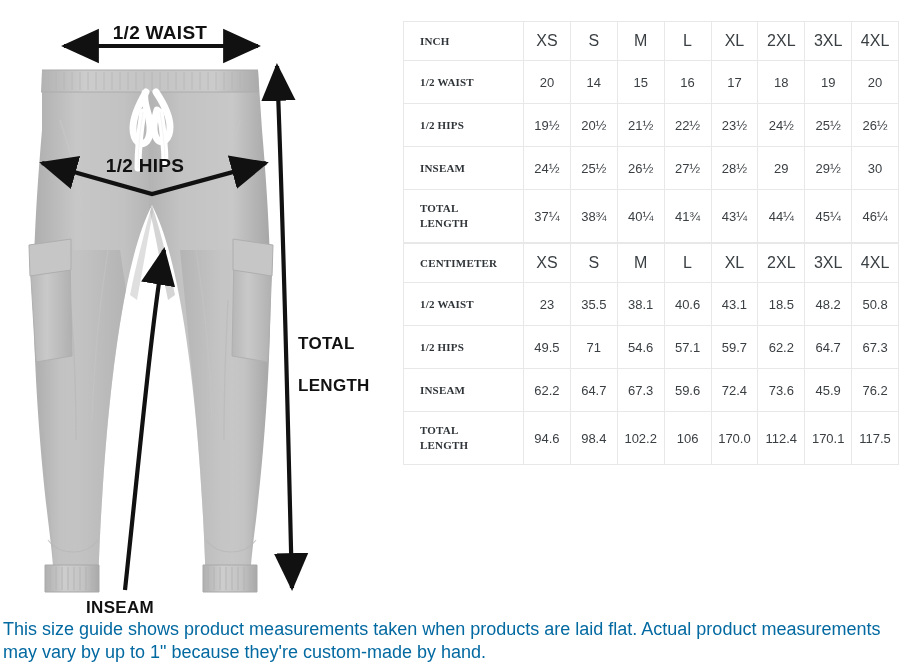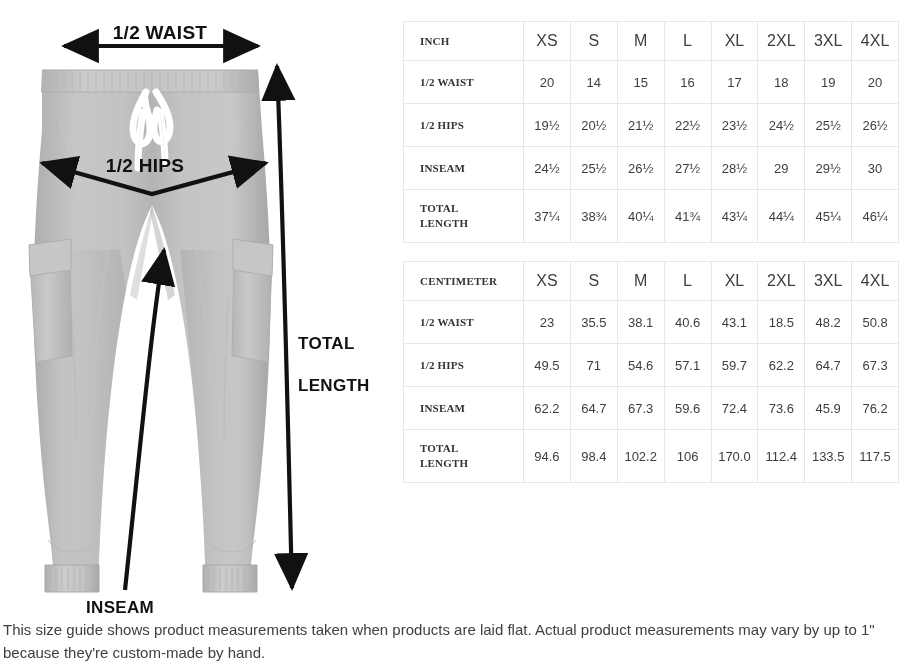--- a/index.html
+++ b/index.html
@@ -61,21 +61,21 @@
     left: 403px;
     top: 21px;
     width: 496px;
   }
   table.size-table {
     width: 496px;
     border-collapse: collapse;
     table-layout: fixed;
     background: #ffffff;
   }
-  table.size-table + table.size-table { margin-top: 18px; }
+  table.size-table + table.size-table { }
 
   table.size-table td,
   table.size-table th {
     border: 1px solid #e8e8e8;
     text-align: center;
     vertical-align: middle;
     color: #3a3f43;
     font-size: 13px;
     font-family: "Liberation Sans", sans-serif;
     font-weight: normal;
@@ -102,23 +102,23 @@
   table.size-table tr.tall-row td { height: 52px; }
   .rowhead .two-line { display: block; line-height: 15px; }
 
   
   #footnote {
     position: absolute;
     left: 3px;
     top: 618px;
     width: 885px;
     font-family: "Liberation Sans", sans-serif;
-    font-size: 15px;
+    font-size: 18px;
     line-height: 23px;
-    color: #404040;
+    color: #0369a1;
   }
 </style>
 </head>
 <body>
 
 <div id="diagram">
 
   <svg width="400" height="620" viewBox="0 0 400 620">
     <defs>
       <linearGradient id="gLegL" x1="0" y1="0" x2="1" y2="0">
@@ -441,20 +441,20 @@
           <td class="rowhead">
             <span class="two-line">TOTAL</span>
             <span class="two-line">LENGTH</span>
           </td>
           <td>94.6</td>
           <td>98.4</td>
           <td>102.2</td>
           <td>106</td>
           <td>170.0</td>
           <td>112.4</td>
-          <td>133.5</td>
+          <td>170.1</td>
           <td>117.5</td>
         </tr>
       </tbody>
     </table>
   </div>
 
 <div id="footnote">This size guide shows product measurements taken when products are laid flat. Actual product measurements may vary by up to 1" because they're custom-made by hand.</div>
 
 </body></html>

